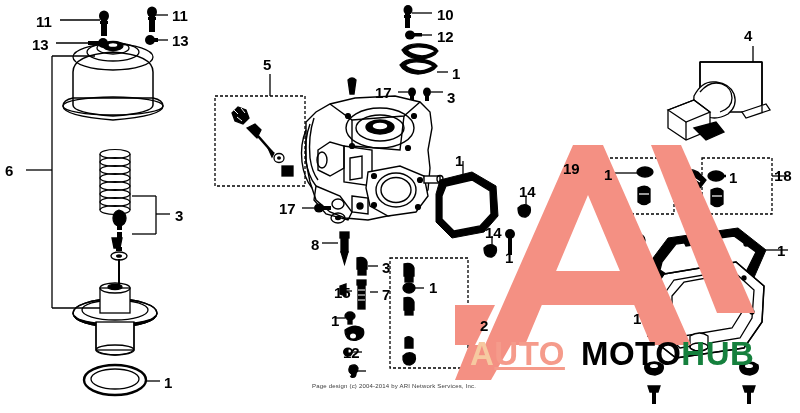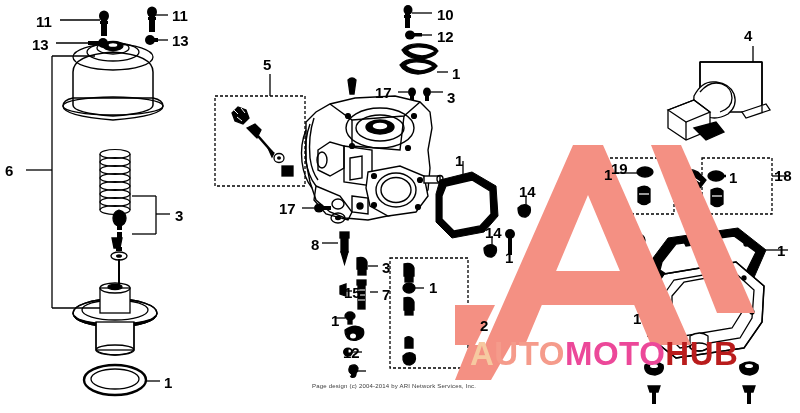--- a/index.html
+++ b/index.html
@@ -32,23 +32,23 @@
     left:470px;top:337px;
     font-family:"Liberation Sans",sans-serif;
     font-weight:bold;
     font-size:33px;
     letter-spacing:0.5px;
     white-space:nowrap;
     line-height:1;
     pointer-events:none;
   }
   .wm-a{color:#f6c9a0;}
-  .wm-uto{color:#f59b8b;}
-  .wm-moto{color:#ec4899;}
-  .wm-hub{color:#b91c1c;}
+  .wm-uto{color:#f59b8b;text-decoration:underline;}
+  .wm-moto{color:#000000;margin-left:16px;}
+  .wm-hub{color:#15803d;}
   .copyright{
     position:absolute;
     left:312px;top:383px;
     font-family:"Liberation Sans",sans-serif;
     font-size:6px;
     color:#3a3a3a;
     white-space:nowrap;
     letter-spacing:0.2px;
   }
 </style>
@@ -501,34 +501,34 @@
       <div class="callout-num" style="left: 172px; top: 33px;">13</div>
       <div class="callout-num" style="left: 437px; top: 7px;">10</div>
       <div class="callout-num" style="left: 437px; top: 29px;">12</div>
       <div class="callout-num" style="left: 452px; top: 66px;">1</div>
       <div class="callout-num" style="left: 263px; top: 57px;">5</div>
       <div class="callout-num" style="left: 375px; top: 85px;">17</div>
       <div class="callout-num" style="left: 447px; top: 90px;">3</div>
       <div class="callout-num" style="left: 744px; top: 28px;">4</div>
       <div class="callout-num" style="left: 5px; top: 163px;">6</div>
       <div class="callout-num" style="left: 455px; top: 153px;">1</div>
-      <div class="callout-num" style="left: 563px; top: 161px; margin-left: 48px;">19</div>
+      <div class="callout-num" style="left: 563px; top: 161px;">19</div>
       <div class="callout-num" style="left: 604px; top: 167px;">1</div>
       <div class="callout-num" style="left: 729px; top: 170px;">1</div>
       <div class="callout-num" style="left: 774px; top: 170px; font-family: Liberation Mono, monospace;">18</div>
       <div class="callout-num" style="left: 175px; top: 208px;">3</div>
       <div class="callout-num" style="left: 279px; top: 201px;">17</div>
       <div class="callout-num" style="left: 519px; top: 184px;">14</div>
       <div class="callout-num" style="left: 485px; top: 225px;">14</div>
       <div class="callout-num" style="left: 311px; top: 237px;">8</div>
       <div class="callout-num" style="left: 777px; top: 243px;">1</div>
       <div class="callout-num" style="left: 505px; top: 250px;">1</div>
       <div class="callout-num" style="left: 382px; top: 260px;">3</div>
       <div class="callout-num" style="left: 429px; top: 280px;">1</div>
-      <div class="callout-num" style="left: 344px; top: 285px;">15</div>
+      <div class="callout-num" style="left: 334px; top: 285px;">15</div>
       <div class="callout-num" style="left: 382px; top: 287px;">7</div>
       <div class="callout-num" style="left: 480px; top: 318px;">2</div>
       <div class="callout-num" style="left: 331px; top: 313px;">1</div>
       <div class="callout-num" style="left: 633px; top: 311px;">1</div>
       <div class="callout-num" style="left: 343px; top: 345px;">12</div>
       <div class="callout-num" style="left: 349px; top: 365px;">9</div>
       <div class="callout-num" style="left: 164px; top: 375px;">1</div>
     </div>
 
   <div class="copyright">Page design (c) 2004-2014 by ARI Network Services, Inc.</div>

